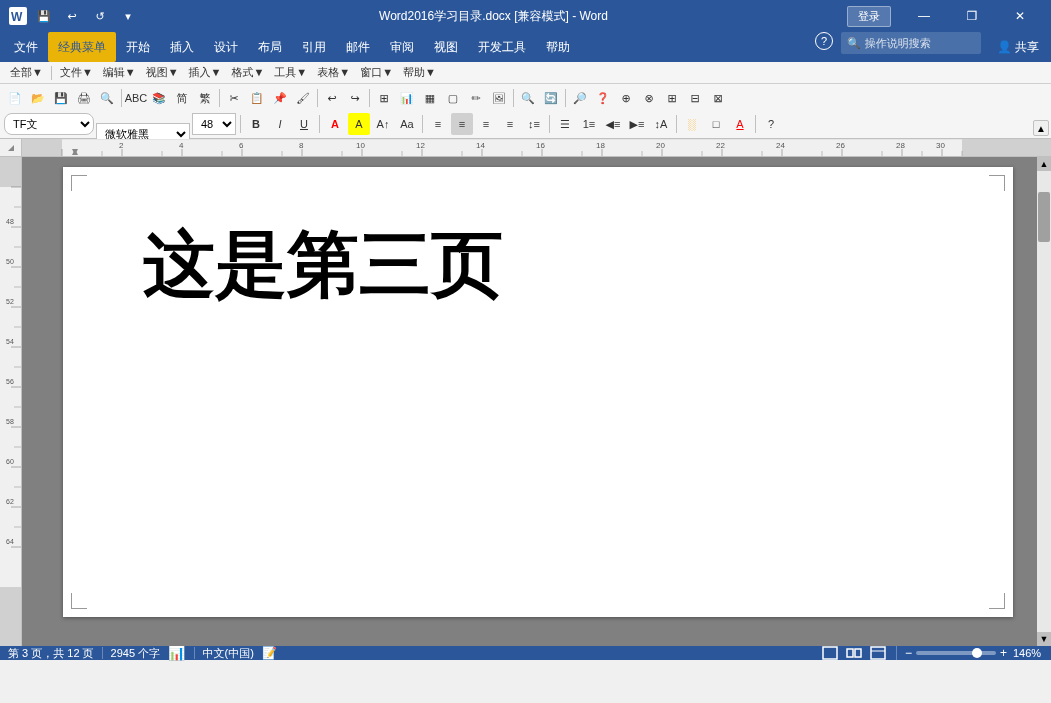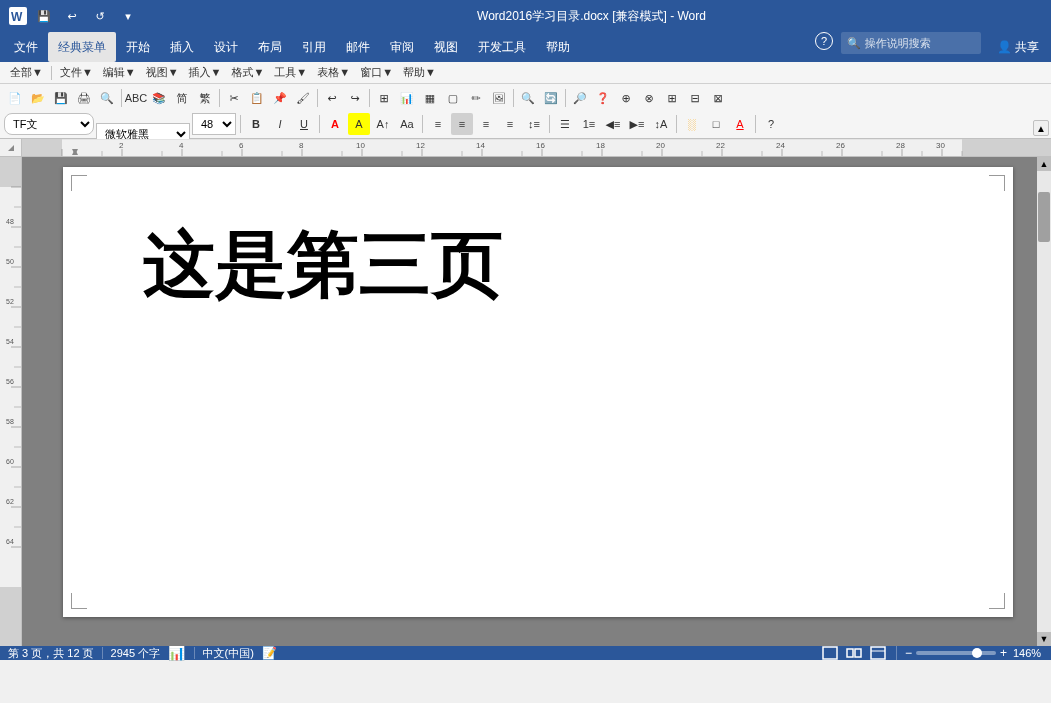--- a/index.html
+++ b/index.html
@@ -66,21 +66,21 @@
       color: white;
       padding: 0 4px;
     }
     .menu-item {
       padding: 0 10px;
       display: flex; align-items: center;
       font-size: 12px; cursor: pointer;
       border-radius: 2px;
     }
     .menu-item.active {
-      background: #e5e5e5;
+      background: #eab308;
       color: #2b579a;
     }
     .menu-separator { flex: 1; }
 
     
     .quick-access-bar {
       background: #f5f5f5;
       height: 22px;
       display: flex;
       align-items: center;
@@ -236,20 +236,26 @@
         <text x="2" y="14" font-size="12" font-weight="bold" fill="#2b579a">W</text>
       </svg>
     </div>
     <div class="title-bar-btn">💾</div>
     <div class="title-bar-btn">↩</div>
     <div class="title-bar-btn">↺</div>
     <div class="title-bar-btn">▾</div>
   </div>
   <div class="title-bar-center">
     <span>Word2016学习目录.docx [兼容模式] - Word</span>
+  </div>
+  <div class="title-bar-right">
+    <button class="login-btn">登录</button>
+    <div class="win-btn">—</div>
+    <div class="win-btn">❐</div>
+    <div class="win-btn close">✕</div>
   </div>
 </div>
 
 <div class="menu-bar">
   <div class="menu-item">文件</div>
   <div class="menu-item active">经典菜单</div>
   <div class="menu-item">开始</div>
   <div class="menu-item">插入</div>
   <div class="menu-item">设计</div>
   <div class="menu-item">布局</div>

